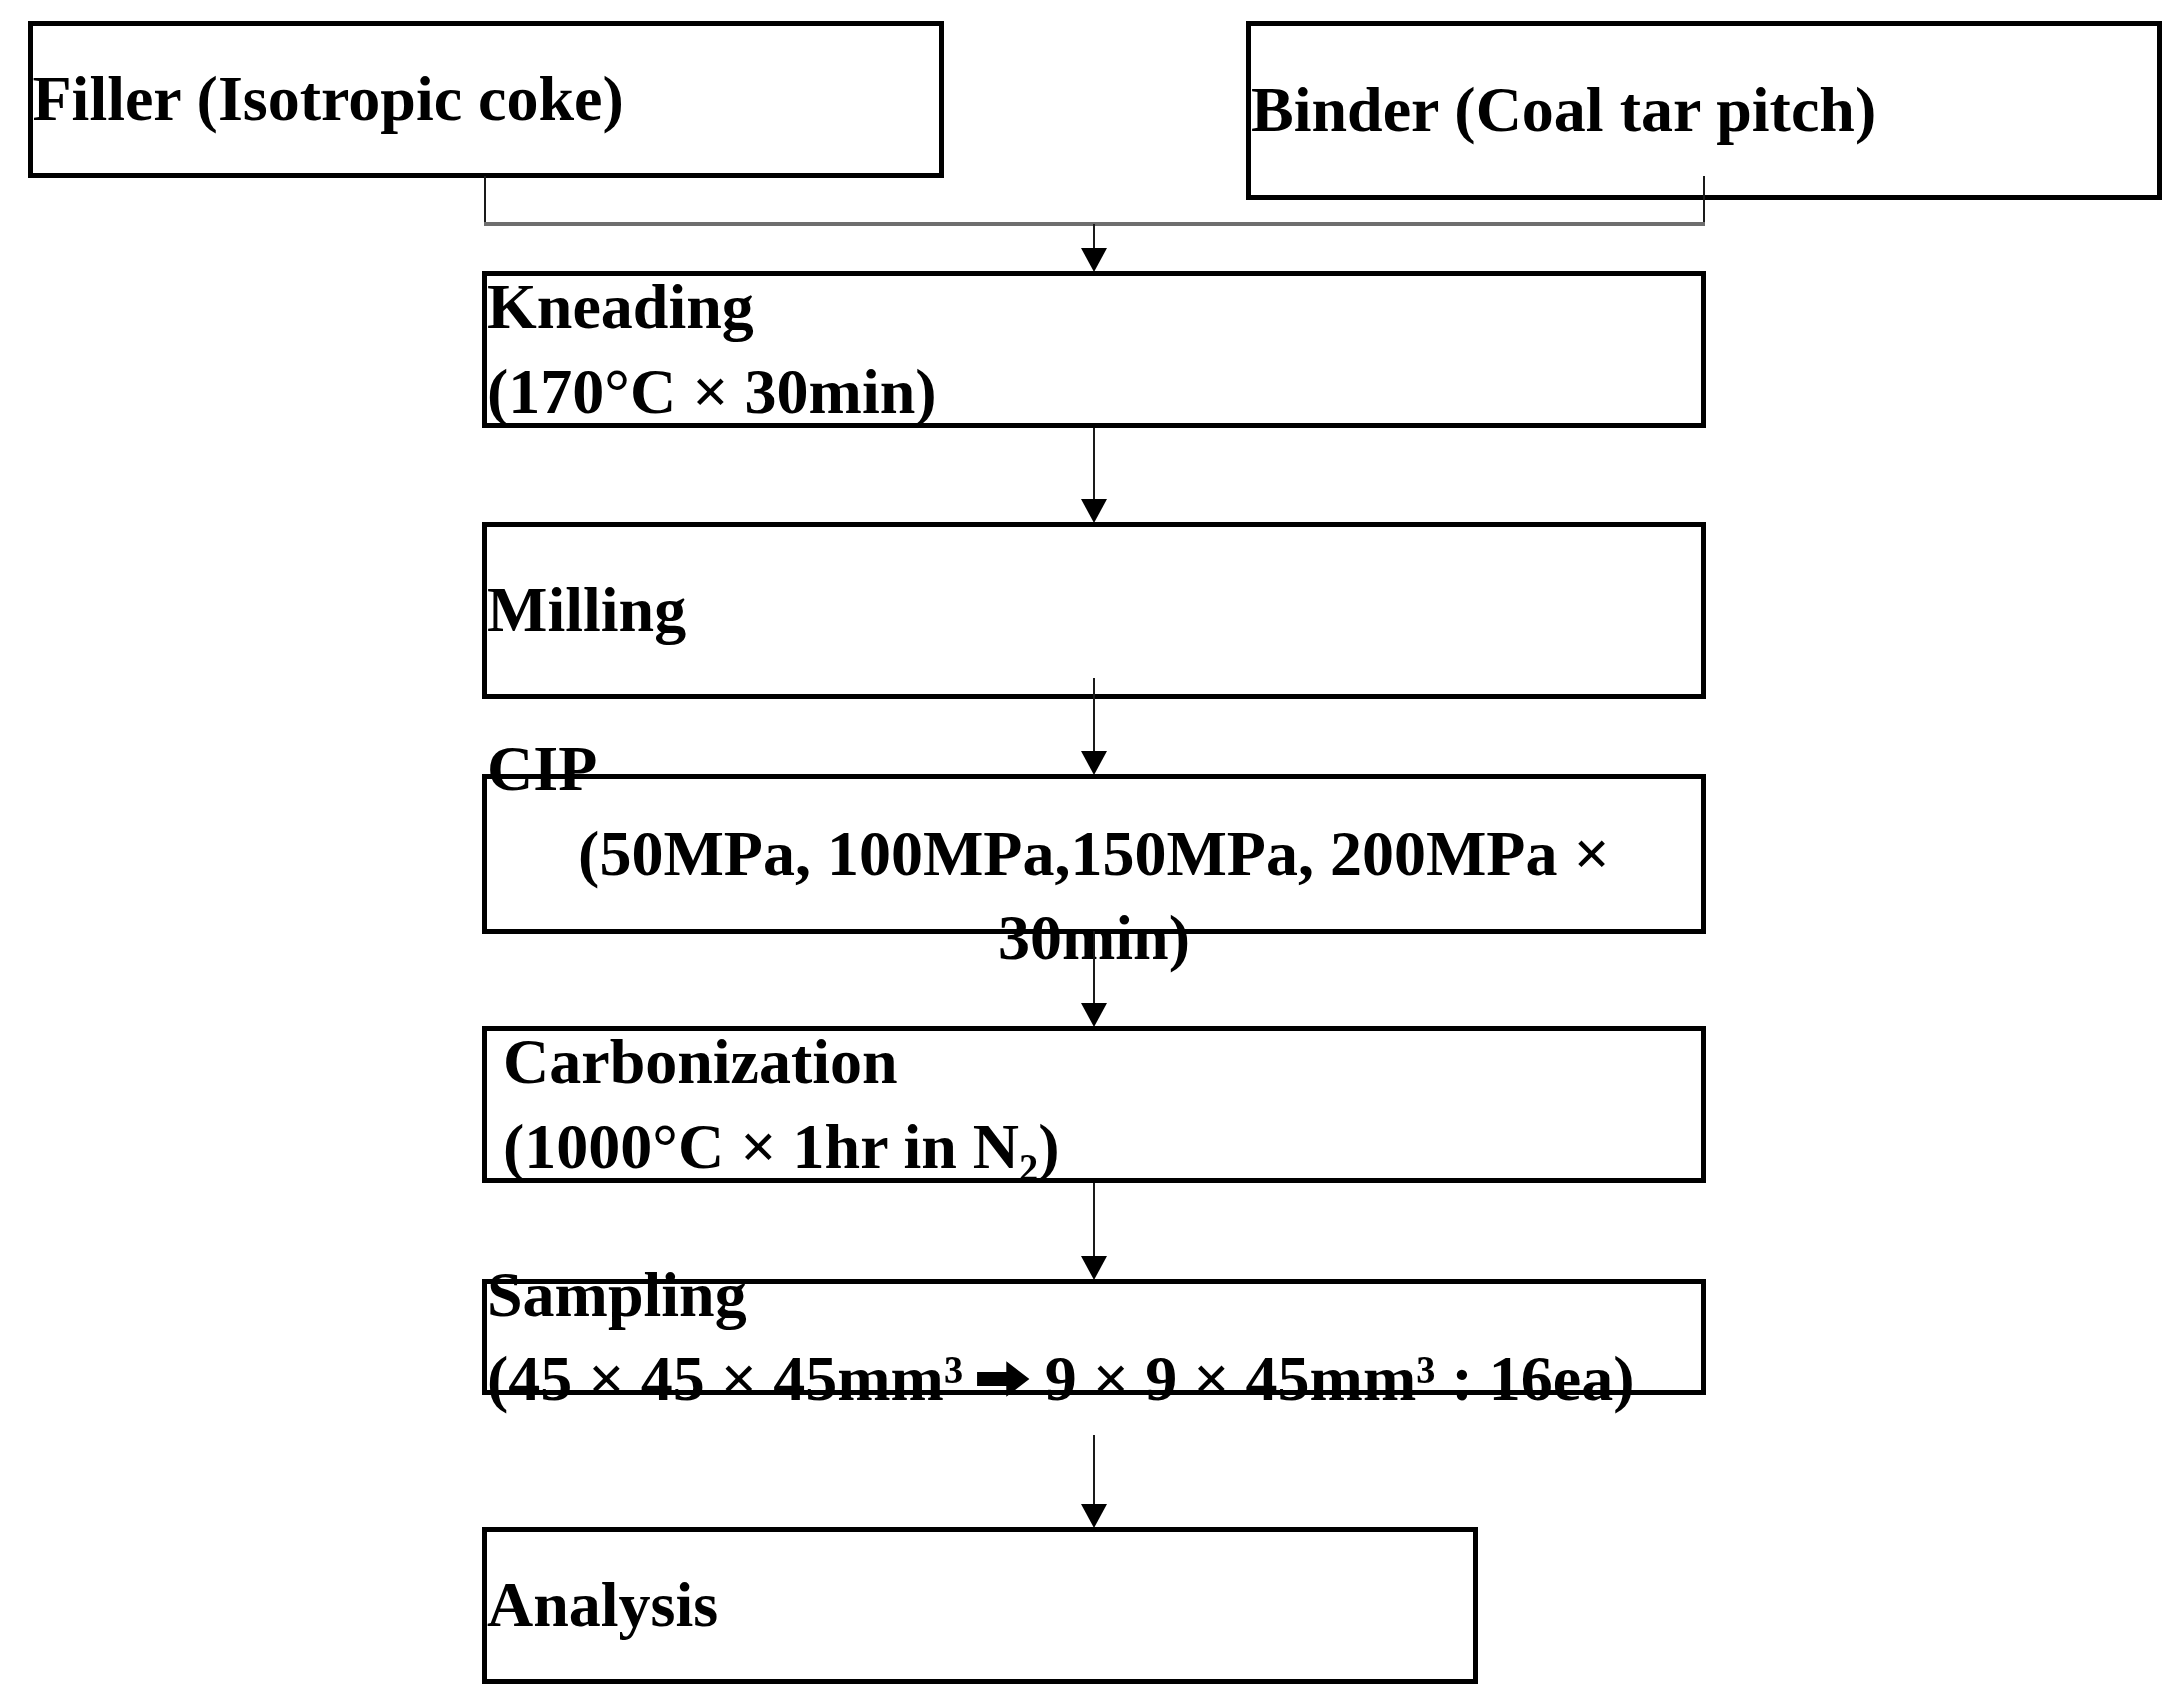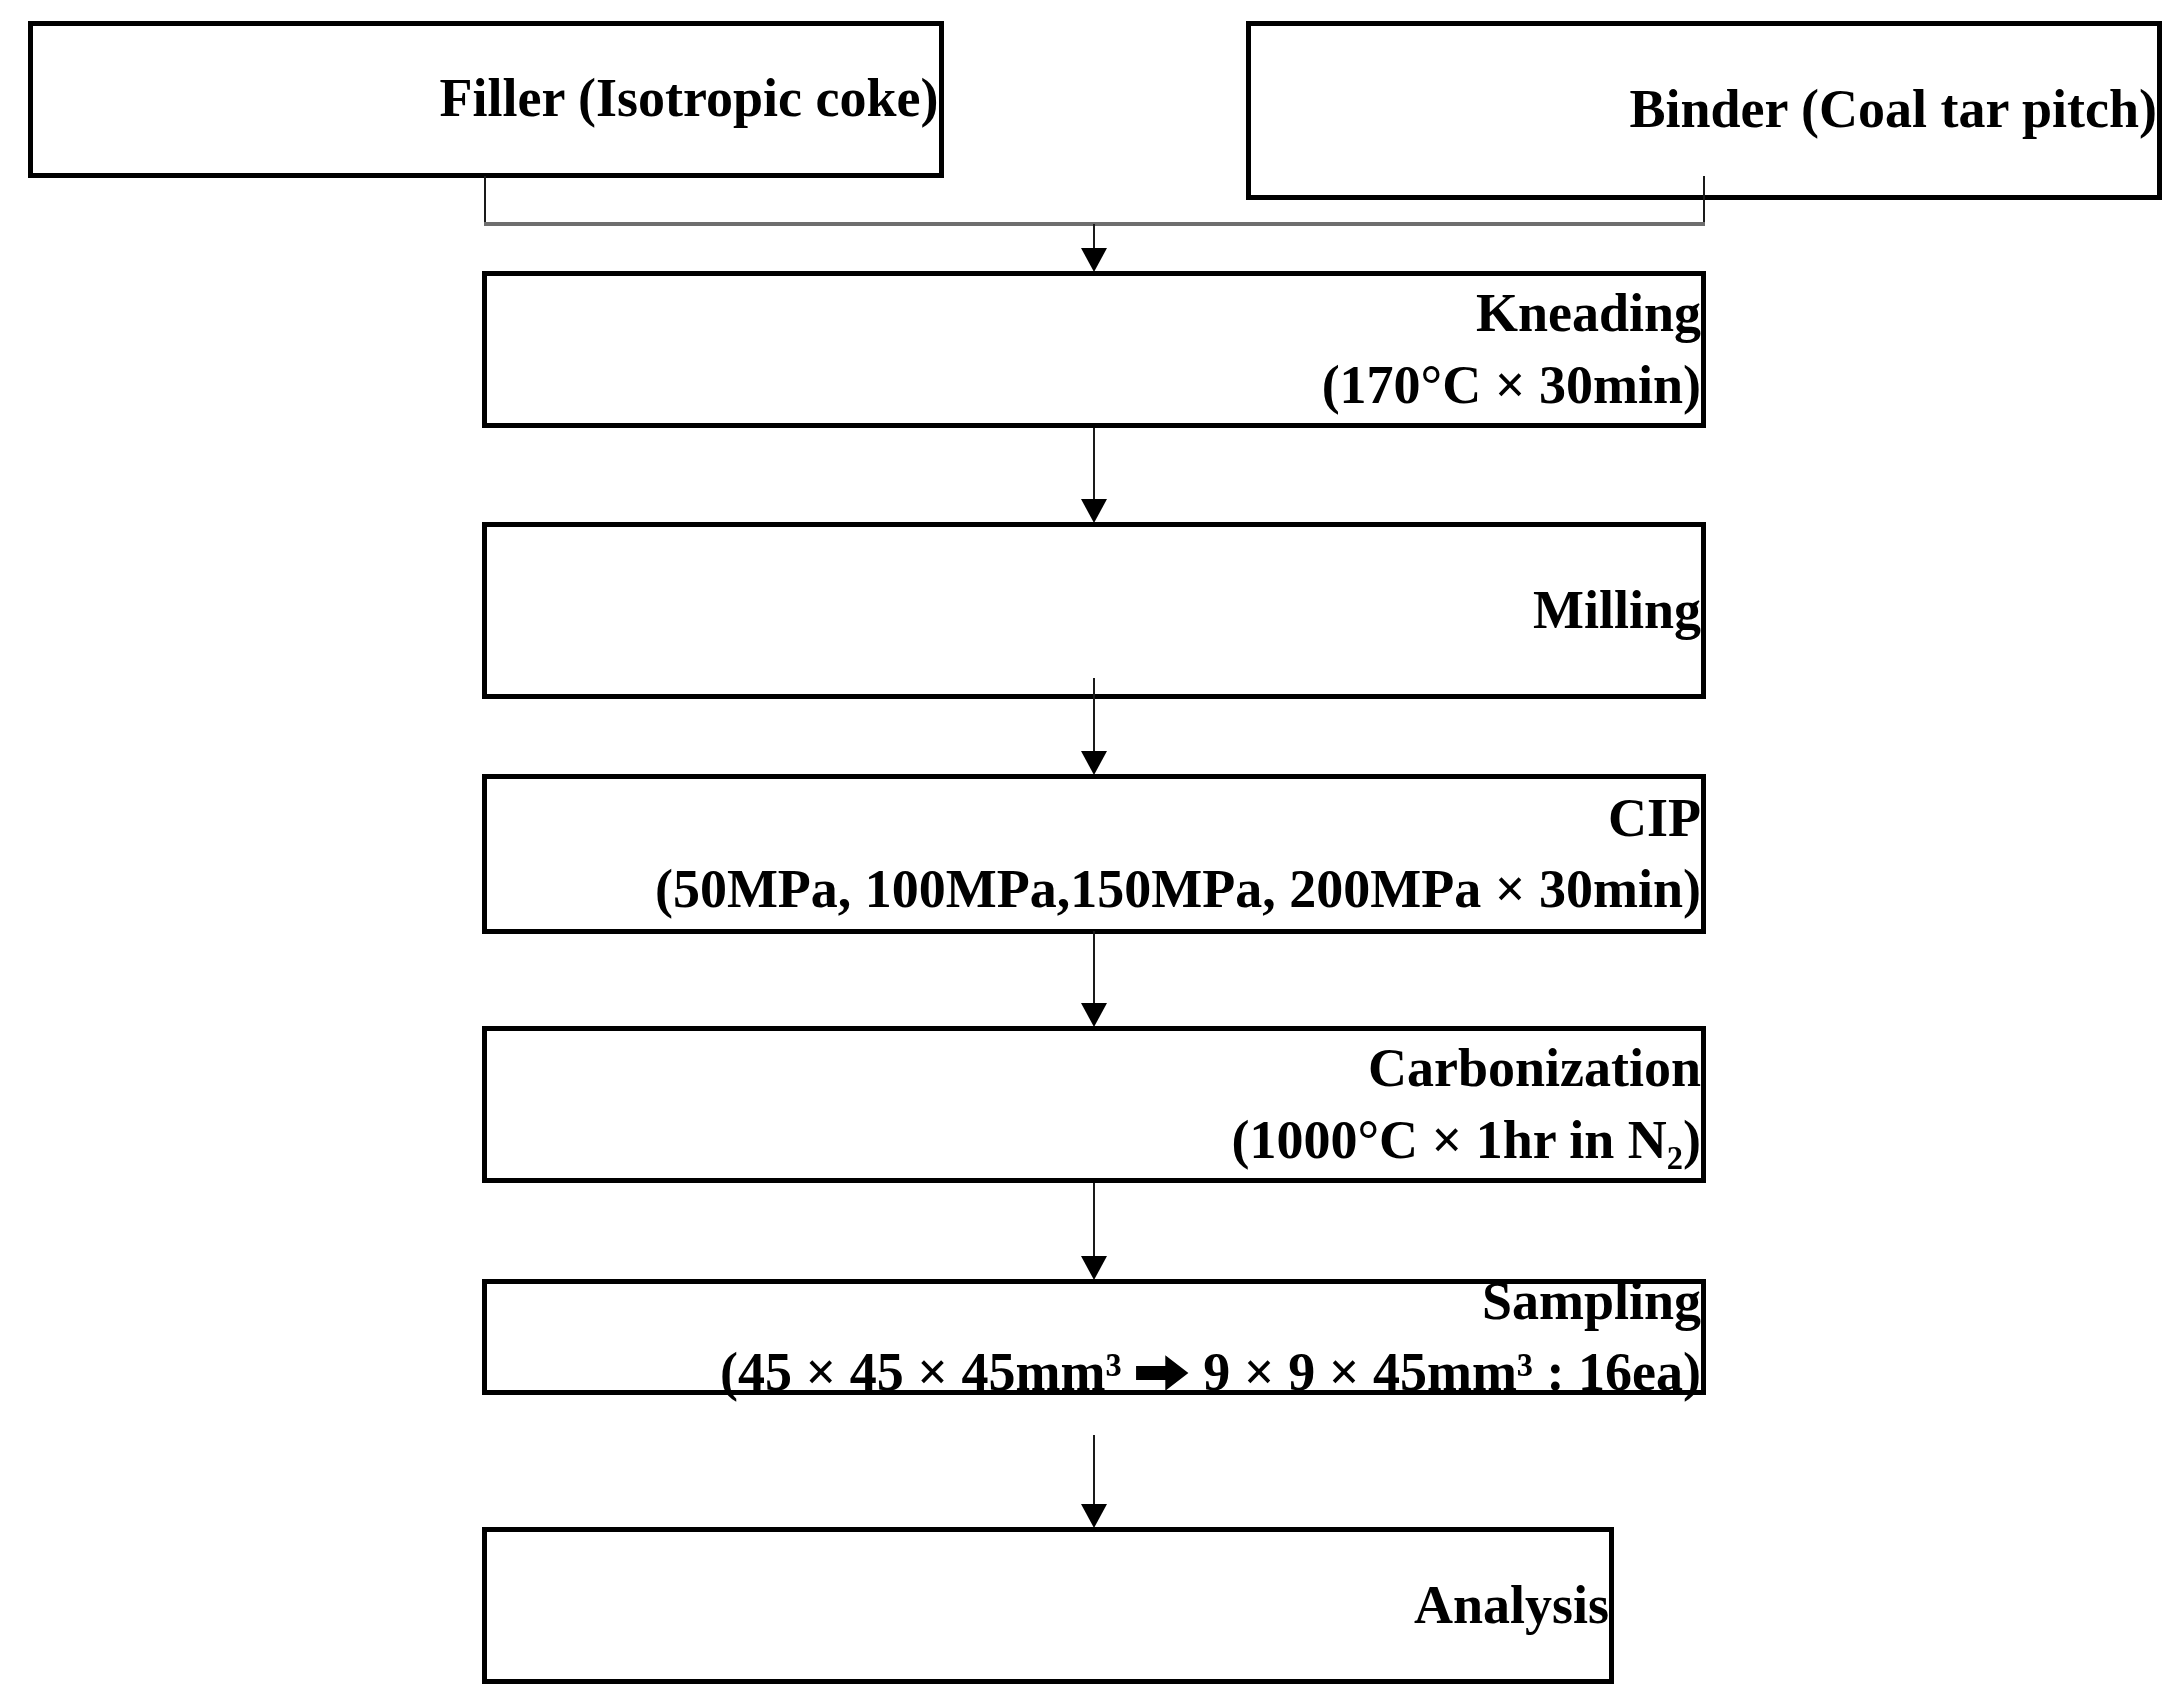--- a/index.html
+++ b/index.html
@@ -9,26 +9,26 @@
     background:#ffffff;
     font-family:"Liberation Serif","DejaVu Serif",serif;
   }
   .box{
     position:absolute;
     box-sizing:border-box;
     background:#ffffff;
     border:5.4px solid #000000;
     display:flex;
     flex-direction:column;
-    align-items:flex-end;
+    align-items:flex-start;
     justify-content:center;
     text-align:center;
     color:#000000;
     font-weight:bold;
-    font-size:54px;
+    font-size:64px;
     line-height:1.32;
   }
   .detail-line{
     display:flex;
     align-items:center;
     justify-content:center;
     white-space:nowrap;
   }
   .arrow-glyph{
     margin:0 13.8px;
@@ -100,18 +100,18 @@
       <svg class="arrow-glyph" width="54" height="40" viewBox="0 0 70 52">
         <path d="M0 17 H38 V3 L68 26 L38 49 V35 H0 Z" fill="#000000"></path>
       </svg>
       <span>9 × 9 × 45mm³ : 16ea)</span>
     </div>
   </div>
 
   <div class="vline" style="left:1093px;top:1435px;height:70px;"></div>
   <div class="arrowhead" style="left:1081px;top:1504px;"></div>
 
-  <div class="box" style="left:482px;top:1527px;width:1132px;height:157px;">
+  <div class="box" style="left:482px;top:1527px;width:996px;height:157px;">
     <div>Analysis</div>
   </div>
 
 </div>
 
 
 </body></html>

